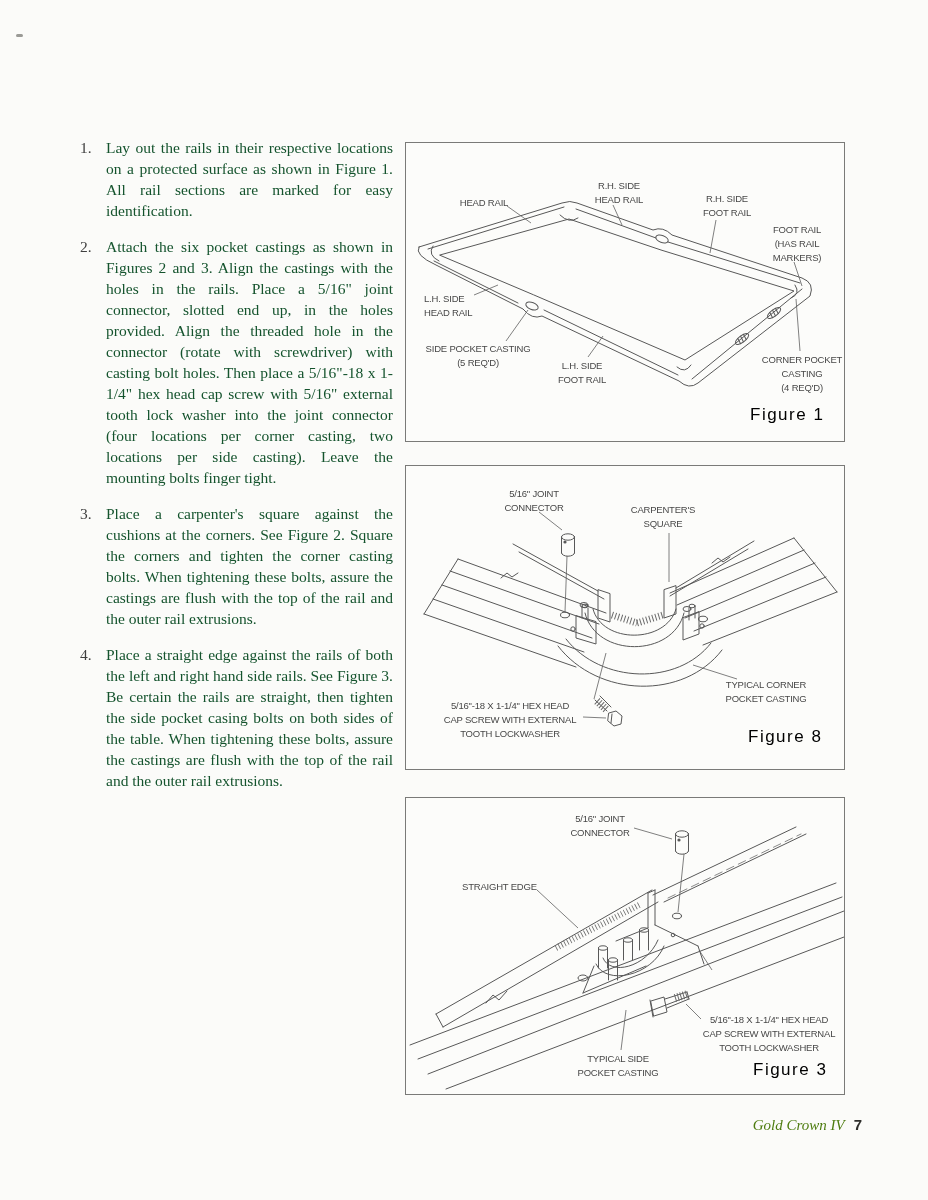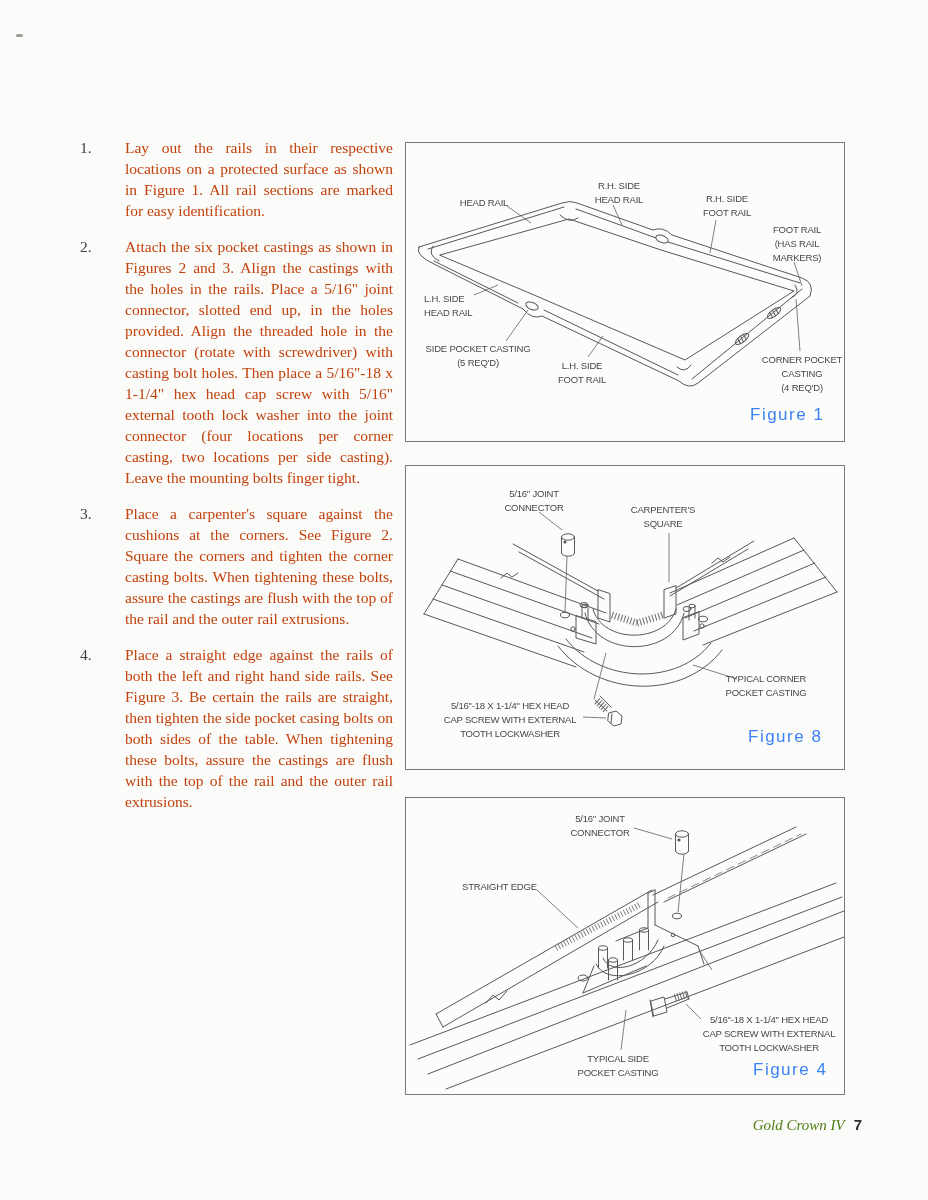--- a/index.html
+++ b/index.html
@@ -10,33 +10,33 @@
   }
   .speck{position:absolute;left:16px;top:34px;width:7px;height:3px;background:#9a9a96;border-radius:2px;}
   .page-title{
     position:absolute;left:0;right:18px;top:38px;margin:0;
     text-align:center;font-size:29px;font-weight:bold;letter-spacing:.5px;color:#3b3b3b;
     font-family:"Liberation Sans",sans-serif;
   }
   .instructions{position:absolute;left:80px;top:137px;width:313px;margin:0;padding:0;list-style:none;}
   .instructions li{display:flex;margin:0 0 15px 0;}
   .instructions .num{flex:0 0 26px;font-family:"Liberation Serif",serif;font-size:15.5px;line-height:21px;color:#3e3e3e;}
-  .instructions .txt{flex:1;font-family:"Liberation Serif",serif;font-size:15.5px;line-height:21px;color:#c2410c;text-align:justify;margin-left:19px;}
+  .instructions .txt{flex:1;font-family:"Liberation Serif",serif;font-size:15.5px;line-height:21px;color:#14532d;text-align:justify;}
   .fig{position:absolute;left:405px;width:440px;border:1px solid #7a7a78;background:#fcfcfa;box-sizing:border-box;}
   .fig svg{position:absolute;left:0;top:0;}
   #fig1{top:142px;height:300px;}
   #fig2{top:465px;height:305px;}
   #fig3{top:797px;height:298px;}
   .fig-label{
     position:absolute;font-size:9.5px;line-height:14px;letter-spacing:-.2px;
     color:#474747;text-align:center;white-space:pre-line;font-family:Liberation Sans, sans-serif;
   }
   .fig-label.ta-left{text-align:left;}
   .fig-caption{
-    position:absolute;font-size:17px;letter-spacing:1.5px;color:#3b82f6;
+    position:absolute;font-size:17px;letter-spacing:1.5px;color:#000000;
     font-family:"Liberation Sans",sans-serif;
   }
   .footer{position:absolute;right:66px;top:1116px;white-space:nowrap;}
   .footer .book{font-family:"Liberation Serif",serif;font-style:italic;font-size:15px;color:#4d7c0f;}
   .footer .pagenum{font-family:"Liberation Sans",sans-serif;font-weight:bold;font-size:15px;color:#2e2e2c;margin-left:9px;}
 </style>
 </head>
 <body>
 
 <div class="page">
@@ -200,21 +200,21 @@
         <line x1="161" y1="90" x2="159" y2="146"></line>
         <line x1="200" y1="187" x2="188" y2="233"></line>
         <line x1="177" y1="251" x2="200" y2="252"></line>
         <line x1="331" y1="213" x2="287" y2="199"></line>
       </g>
     </svg>
     <div class="fig-label" style="left:88px;top:21px;width:80px">5/16" JOINT
 CONNECTOR</div>
     <div class="fig-label" style="left:213px;top:37px;width:88px">CARPENTER'S
 SQUARE</div>
-    <div class="fig-label" style="left:312px;top:206px;width:96px">TYPICAL CORNER
+    <div class="fig-label" style="left:312px;top:212px;width:96px">TYPICAL CORNER
 POCKET CASTING</div>
     <div class="fig-label" style="left:30px;top:233px;width:148px">5/16"-18 X 1-1/4" HEX HEAD
 CAP SCREW WITH EXTERNAL
 TOOTH LOCKWASHER</div>
     <div class="fig-caption" style="left:342px;top:261px">Figure 8</div>
   </div>
 
   <div class="fig" id="fig3">
     <svg width="438" height="296" viewBox="0 0 438 296">
       <g stroke="#585858" fill="none" stroke-width="1" stroke-linejoin="round" stroke-linecap="round">
@@ -287,20 +287,20 @@
       </g>
     </svg>
     <div class="fig-label" style="left:156px;top:14px;width:76px">5/16" JOINT
 CONNECTOR</div>
     <div class="fig-label ta-left" style="left:56px;top:82px;width:84px">STRAIGHT EDGE</div>
     <div class="fig-label" style="left:162px;top:254px;width:100px">TYPICAL SIDE
 POCKET CASTING</div>
     <div class="fig-label" style="left:290px;top:215px;width:146px">5/16"-18 X 1-1/4" HEX HEAD
 CAP SCREW WITH EXTERNAL
 TOOTH LOCKWASHER</div>
-    <div class="fig-caption" style="left:347px;top:262px">Figure 4</div>
+    <div class="fig-caption" style="left:347px;top:262px">Figure 3</div>
   </div>
 
   <div class="footer">
     <span class="book">Gold Crown IV</span><span class="pagenum">7</span>
   </div>
 
 </div>
 
 </body></html>

